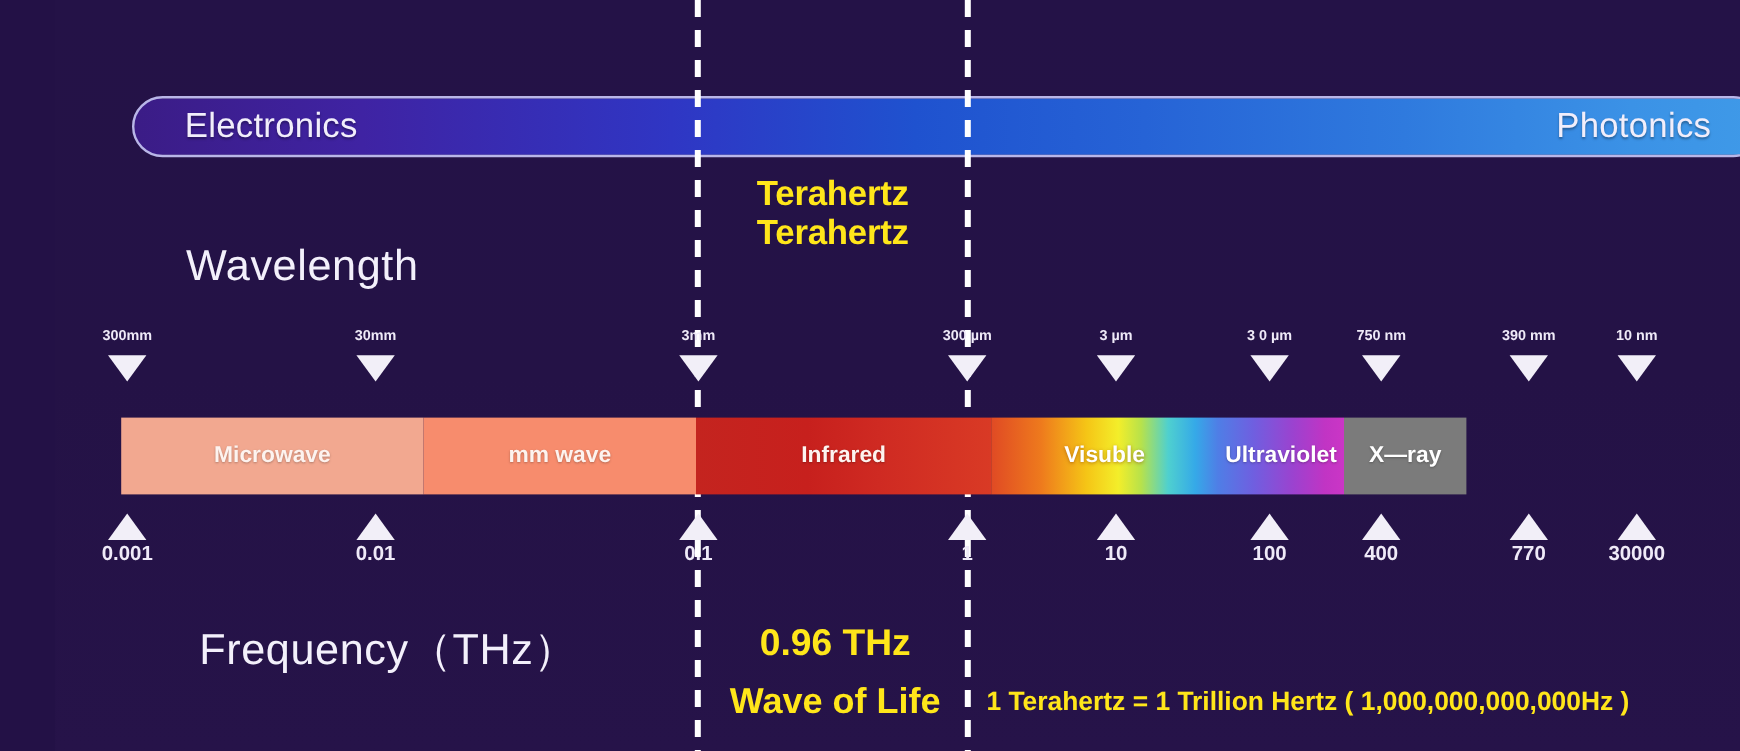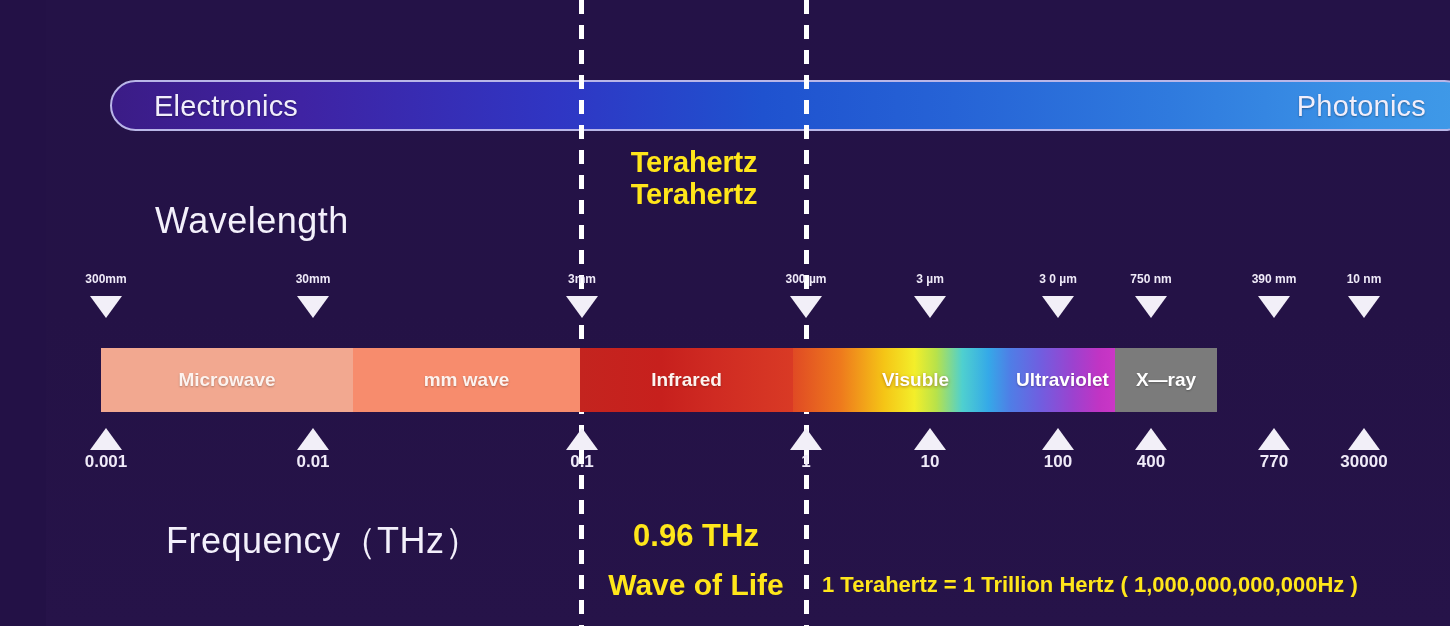--- a/index.html
+++ b/index.html
@@ -87,21 +87,21 @@
   .seg{position:relative;height:100%;display:flex;align-items:center;}
   .seg span{
     position:relative;z-index:2;color:#fdf3ef;font-size:19px;font-weight:bold;
     white-space:nowrap;width:100%;text-align:center;
     text-shadow:0 1px 2px rgba(0,0,0,.28);
   }
   #seg-microwave{background:#f2a890;}
   #seg-mmwave{background:#f78c6d;}
   #seg-submm{background:#f4714d;}
   #seg-infrared{background:linear-gradient(90deg,#c4241f 0%,#c7201d 38%,#cf2a22 62%,#d93a25 100%);}
-  #seg-visible{background:linear-gradient(90deg,#e04a24 0%,#ee7a1d 22%,#f5c516 42%,#f3ee2a 56%,#b8e24a 66%,#4fd0cf 78%,#35a9e8 90%,#4f7ee6 100%);padding-left:28px;}
+  #seg-visible{background:linear-gradient(90deg,#e04a24 0%,#ee7a1d 22%,#f5c516 42%,#f3ee2a 56%,#b8e24a 66%,#4fd0cf 78%,#35a9e8 90%,#4f7ee6 100%);}
   #seg-uv{background:linear-gradient(90deg,#4f7ee6 0%,#6f5fe0 28%,#9c42cf 60%,#c134c4 85%,#cb36c6 100%);}
   #seg-xray{background:#7b7b7b;}
   #seg-visible span{color:#fff;text-shadow:0 1px 3px rgba(120,40,0,.5);}
   #seg-uv span{color:#fff;}
   #seg-xray span{color:#ffffff;}
 
   
   #thz-value{
     position:absolute;left:560px;top:518px;width:180px;text-align:center;
     color:#ffe61a;font-weight:bold;font-size:31px;
@@ -175,21 +175,21 @@
       </div>
     </div>
 
   <div id="spectrum-bar">
     <div class="seg" id="seg-microwave" style="width: 252px;">
         <span>Microwave</span>
       </div>
     <div class="seg" id="seg-mmwave" style="width: 227px;">
         <span>mm  wave</span>
       </div>
-    <div class="seg" id="seg-infrared" style="width: 213px;">
+    <div class="seg" id="seg-infrared" style="width: 246px;">
         <span>Infrared</span>
       </div>
     <div class="seg" id="seg-visible" style="width: 189px;">
         <span>Visuble</span>
       </div>
     <div class="seg" id="seg-uv" style="width: 105px;">
         <span>Ultraviolet</span>
       </div>
     <div class="seg" id="seg-xray" style="width: 102px;">
         <span>X—ray</span>

